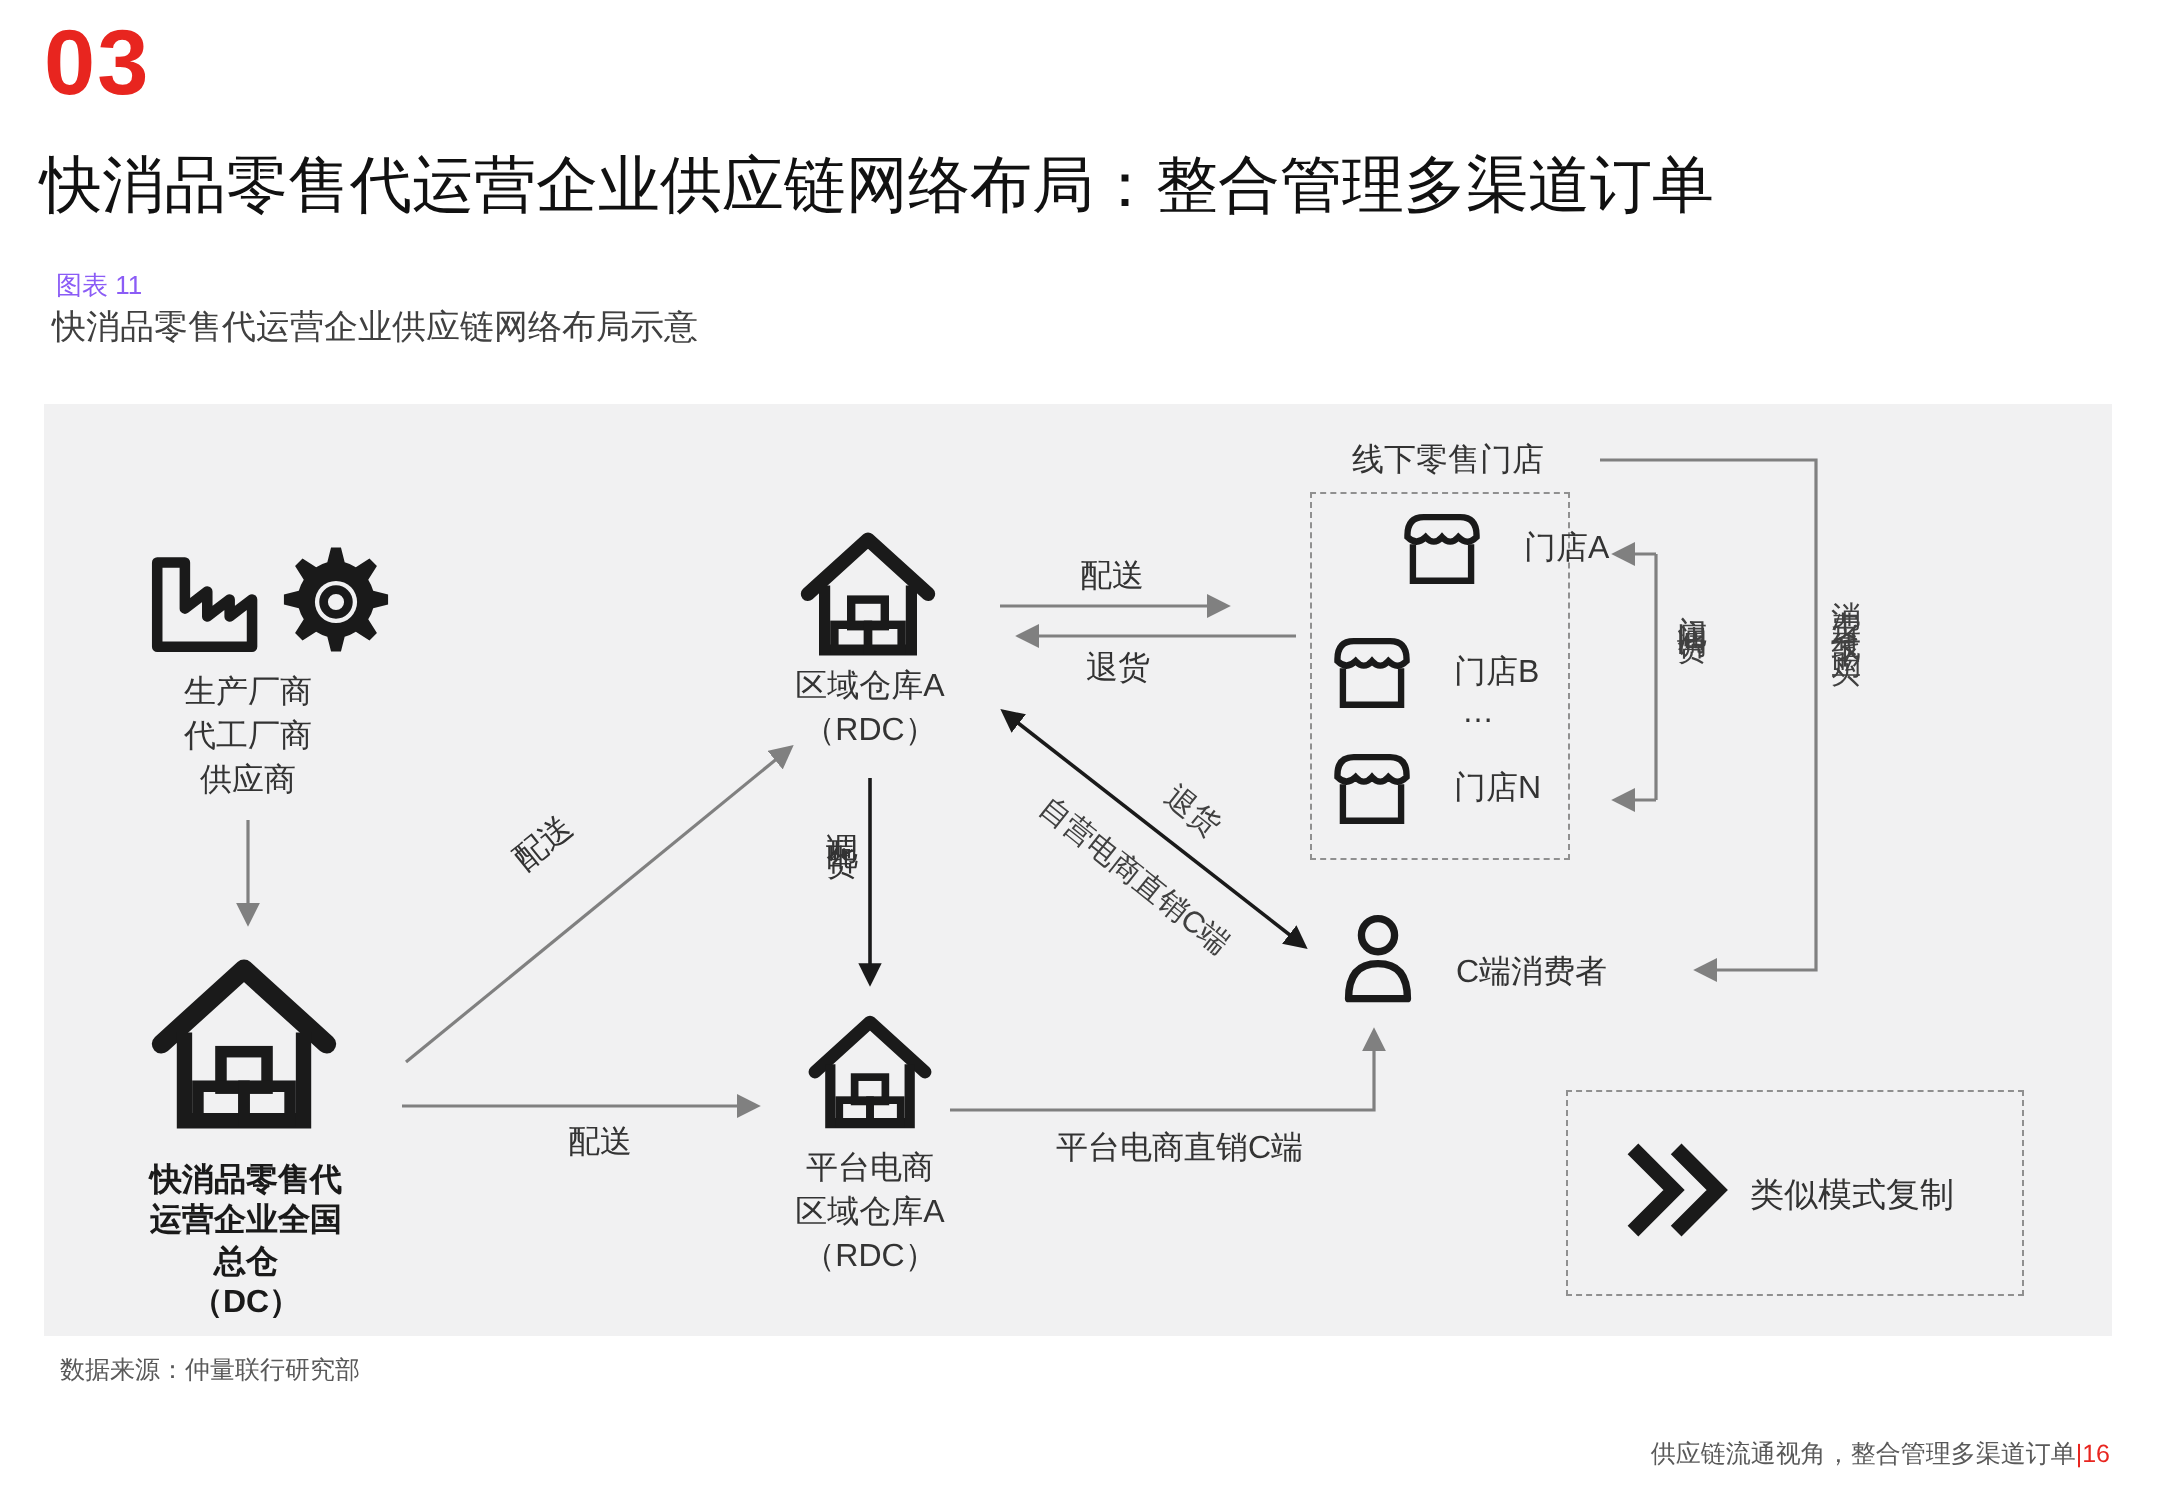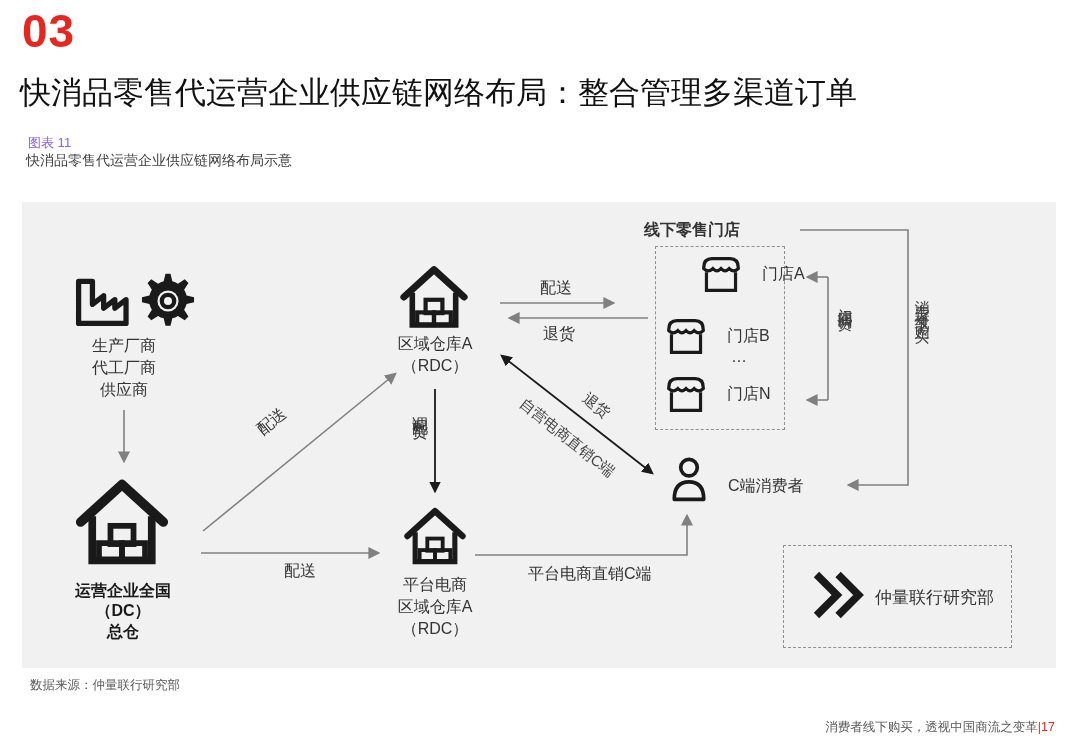--- a/index.html
+++ b/index.html
@@ -2,21 +2,21 @@
 <html><head>
 <meta charset="utf-8">
 <style>
   html,body{margin:0;padding:0;background:#fff;}
   body{width:1080px;height:756px;position:relative;overflow:hidden;
        font-family:"Liberation Sans","DejaVu Sans",sans-serif;color:#333;}
   .abs{position:absolute;}
   #section-number{left:22px;top:4px;font-size:46px;font-weight:bold;color:#e8251f;letter-spacing:1px;}
   #main-title{left:20px;top:72px;font-size:31px;font-weight:normal;color:#111;white-space:nowrap;}
   #figure-label{left:28px;top:134px;font-size:13px;color:#8b5cf6;}
-  #figure-title{left:26px;top:152px;font-size:14px;color:#404040;}
+  #figure-title{left:26px;top:152px;font-size:17px;color:#404040;}
   #panel{left:22px;top:202px;width:1034px;height:466px;background:#f1f1f2;}
   #connector-layer{left:0;top:0;width:1080px;height:756px;pointer-events:none;z-index:1;}
   .lbl{font-size:16px;color:#333;white-space:nowrap;z-index:2;}
   .lbl-sm{font-size:15px;color:#404040;white-space:nowrap;z-index:2;}
   .center-lines{text-align:center;line-height:1.38;}
   .bold{font-weight:bold;color:#1a1a1a;}
   .vtext{writing-mode:vertical-rl;text-orientation:upright;z-index:2;}
   .rot{transform-origin:center;z-index:2;}
   .dashed-box{border:1.5px dashed #909090;background:transparent;z-index:2;}
   .store-row{position:absolute;display:flex;align-items:center;}
@@ -89,23 +89,24 @@
 <div class="abs" style="left:73px;top:474px;width:98px;height:96px;z-index:2;">
   <svg width="98" height="96" viewBox="0 0 100 100">
     <path d="M7 50 L50 11 L93 50" fill="none" stroke="#1a1a1a" stroke-width="10" stroke-linecap="round" stroke-linejoin="round"></path>
     <path d="M19 44 L19 90 L81 90 L81 44" fill="none" stroke="#1a1a1a" stroke-width="8"></path>
     <rect x="38" y="54" width="24" height="19" fill="none" stroke="#1a1a1a" stroke-width="6"></rect>
     <rect x="26" y="72" width="24" height="18" fill="none" stroke="#1a1a1a" stroke-width="6"></rect>
     <rect x="50" y="72" width="24" height="18" fill="none" stroke="#1a1a1a" stroke-width="6"></rect>
   </svg>
 </div>
 <div class="abs lbl center-lines bold" style="left:43px;top:581px;width:160px;line-height:1.28;">
+  <div>快消品零售代</div>
   <div>运营企业全国</div>
+  <div>总仓</div>
   <div>（DC）</div>
-  <div>总仓</div>
 </div>
 
 <div class="abs" style="left:398px;top:262px;width:72px;height:70px;z-index:2;">
   <svg width="72" height="70" viewBox="0 0 100 100">
     <path d="M7 50 L50 11 L93 50" fill="none" stroke="#1a1a1a" stroke-width="10" stroke-linecap="round" stroke-linejoin="round"></path>
     <path d="M19 44 L19 90 L81 90 L81 44" fill="none" stroke="#1a1a1a" stroke-width="8"></path>
     <rect x="38" y="54" width="24" height="19" fill="none" stroke="#1a1a1a" stroke-width="6"></rect>
     <rect x="26" y="72" width="24" height="18" fill="none" stroke="#1a1a1a" stroke-width="6"></rect>
     <rect x="50" y="72" width="24" height="18" fill="none" stroke="#1a1a1a" stroke-width="6"></rect>
   </svg>
@@ -123,21 +124,21 @@
     <rect x="26" y="72" width="24" height="18" fill="none" stroke="#1a1a1a" stroke-width="6"></rect>
     <rect x="50" y="72" width="24" height="18" fill="none" stroke="#1a1a1a" stroke-width="6"></rect>
   </svg>
 </div>
 <div class="abs lbl center-lines" style="left:365px;top:574px;width:140px;">
   <div>平台电商</div>
   <div>区域仓库A</div>
   <div>（RDC）</div>
 </div>
 
-<div class="abs lbl" style="left:644px;top:220px;font-weight:bold;">线下零售门店</div>
+<div class="abs lbl" style="left:676px;top:220px;">线下零售门店</div>
 <div class="abs dashed-box" style="left:655px;top:246px;width:128px;height:182px;"></div>
 
 <div class="store-row" style="left:698px;top:254px;">
   <svg width="46" height="40" viewBox="0 0 100 88">
     <path d="M12 30 Q12 10 30 10 L70 10 Q88 10 88 30 L88 32 Q78 42 68 32 Q59 42 50 32 Q41 42 32 32 Q22 42 12 32 Z" fill="none" stroke="#1a1a1a" stroke-width="7"></path>
     <path d="M18 40 L18 80 L82 80 L82 40" fill="none" stroke="#1a1a1a" stroke-width="7"></path>
   </svg>
   <span class="lbl" style="margin-left:18px;">门店A</span>
 </div>
 <div class="store-row" style="left:663px;top:316px;">
@@ -164,29 +165,29 @@
 </div>
 <div class="abs lbl" style="left:728px;top:476px;">C端消费者</div>
 
 <div class="abs dashed-box" style="left:783px;top:545px;width:227px;height:101px;"></div>
 <div class="abs" style="left:810px;top:570px;width:54px;height:50px;z-index:2;">
   <svg width="54" height="50" viewBox="0 0 100 92">
     <path d="M12 8 L50 46 L12 84" fill="none" stroke="#1a1a1a" stroke-width="14" stroke-linejoin="miter"></path>
     <path d="M52 8 L90 46 L52 84" fill="none" stroke="#1a1a1a" stroke-width="14" stroke-linejoin="miter"></path>
   </svg>
 </div>
-<div class="abs lbl" style="left:875px;top:586px;font-size:17px;">仲量联行研究部</div>
+<div class="abs lbl" style="left:875px;top:586px;font-size:17px;">类似模式复制</div>
 
 <div class="abs lbl rot" style="left:272px;top:422px;transform:translate(-50%,-50%) rotate(-39deg);">配送</div>
 <div class="abs lbl" style="left:284px;top:561px;">配送</div>
 <div class="abs lbl" style="left:540px;top:278px;">配送</div>
 <div class="abs lbl" style="left:543px;top:324px;">退货</div>
 <div class="abs lbl vtext" style="left:409px;top:404px;letter-spacing:3px;">调配货</div>
 <div class="abs lbl-sm rot" style="left:567px;top:438px;transform:translate(-50%,-50%) rotate(38.5deg);">自营电商直销C端</div>
 <div class="abs lbl-sm rot" style="left:596px;top:406px;transform:translate(-50%,-50%) rotate(38.5deg);">退货</div>
 <div class="abs lbl" style="left:528px;top:564px;">平台电商直销C端</div>
 <div class="abs lbl-sm vtext" style="left:835px;top:296px;letter-spacing:2px;">门店间调货</div>
 <div class="abs lbl-sm vtext" style="left:912px;top:288px;letter-spacing:5px;">消费者线下购买</div>
 
 <div class="abs" id="source-note">数据来源：仲量联行研究部</div>
 <div class="abs" id="footer">
-  <span>消费者线下购买，透视中国商流之变革</span><span class="pgnum">|</span><span class="pgnum">17</span>
+  <span>供应链流通视角，整合管理多渠道订单</span><span class="pgnum">|</span><span class="pgnum">16</span>
 </div>
 
 </body></html>

